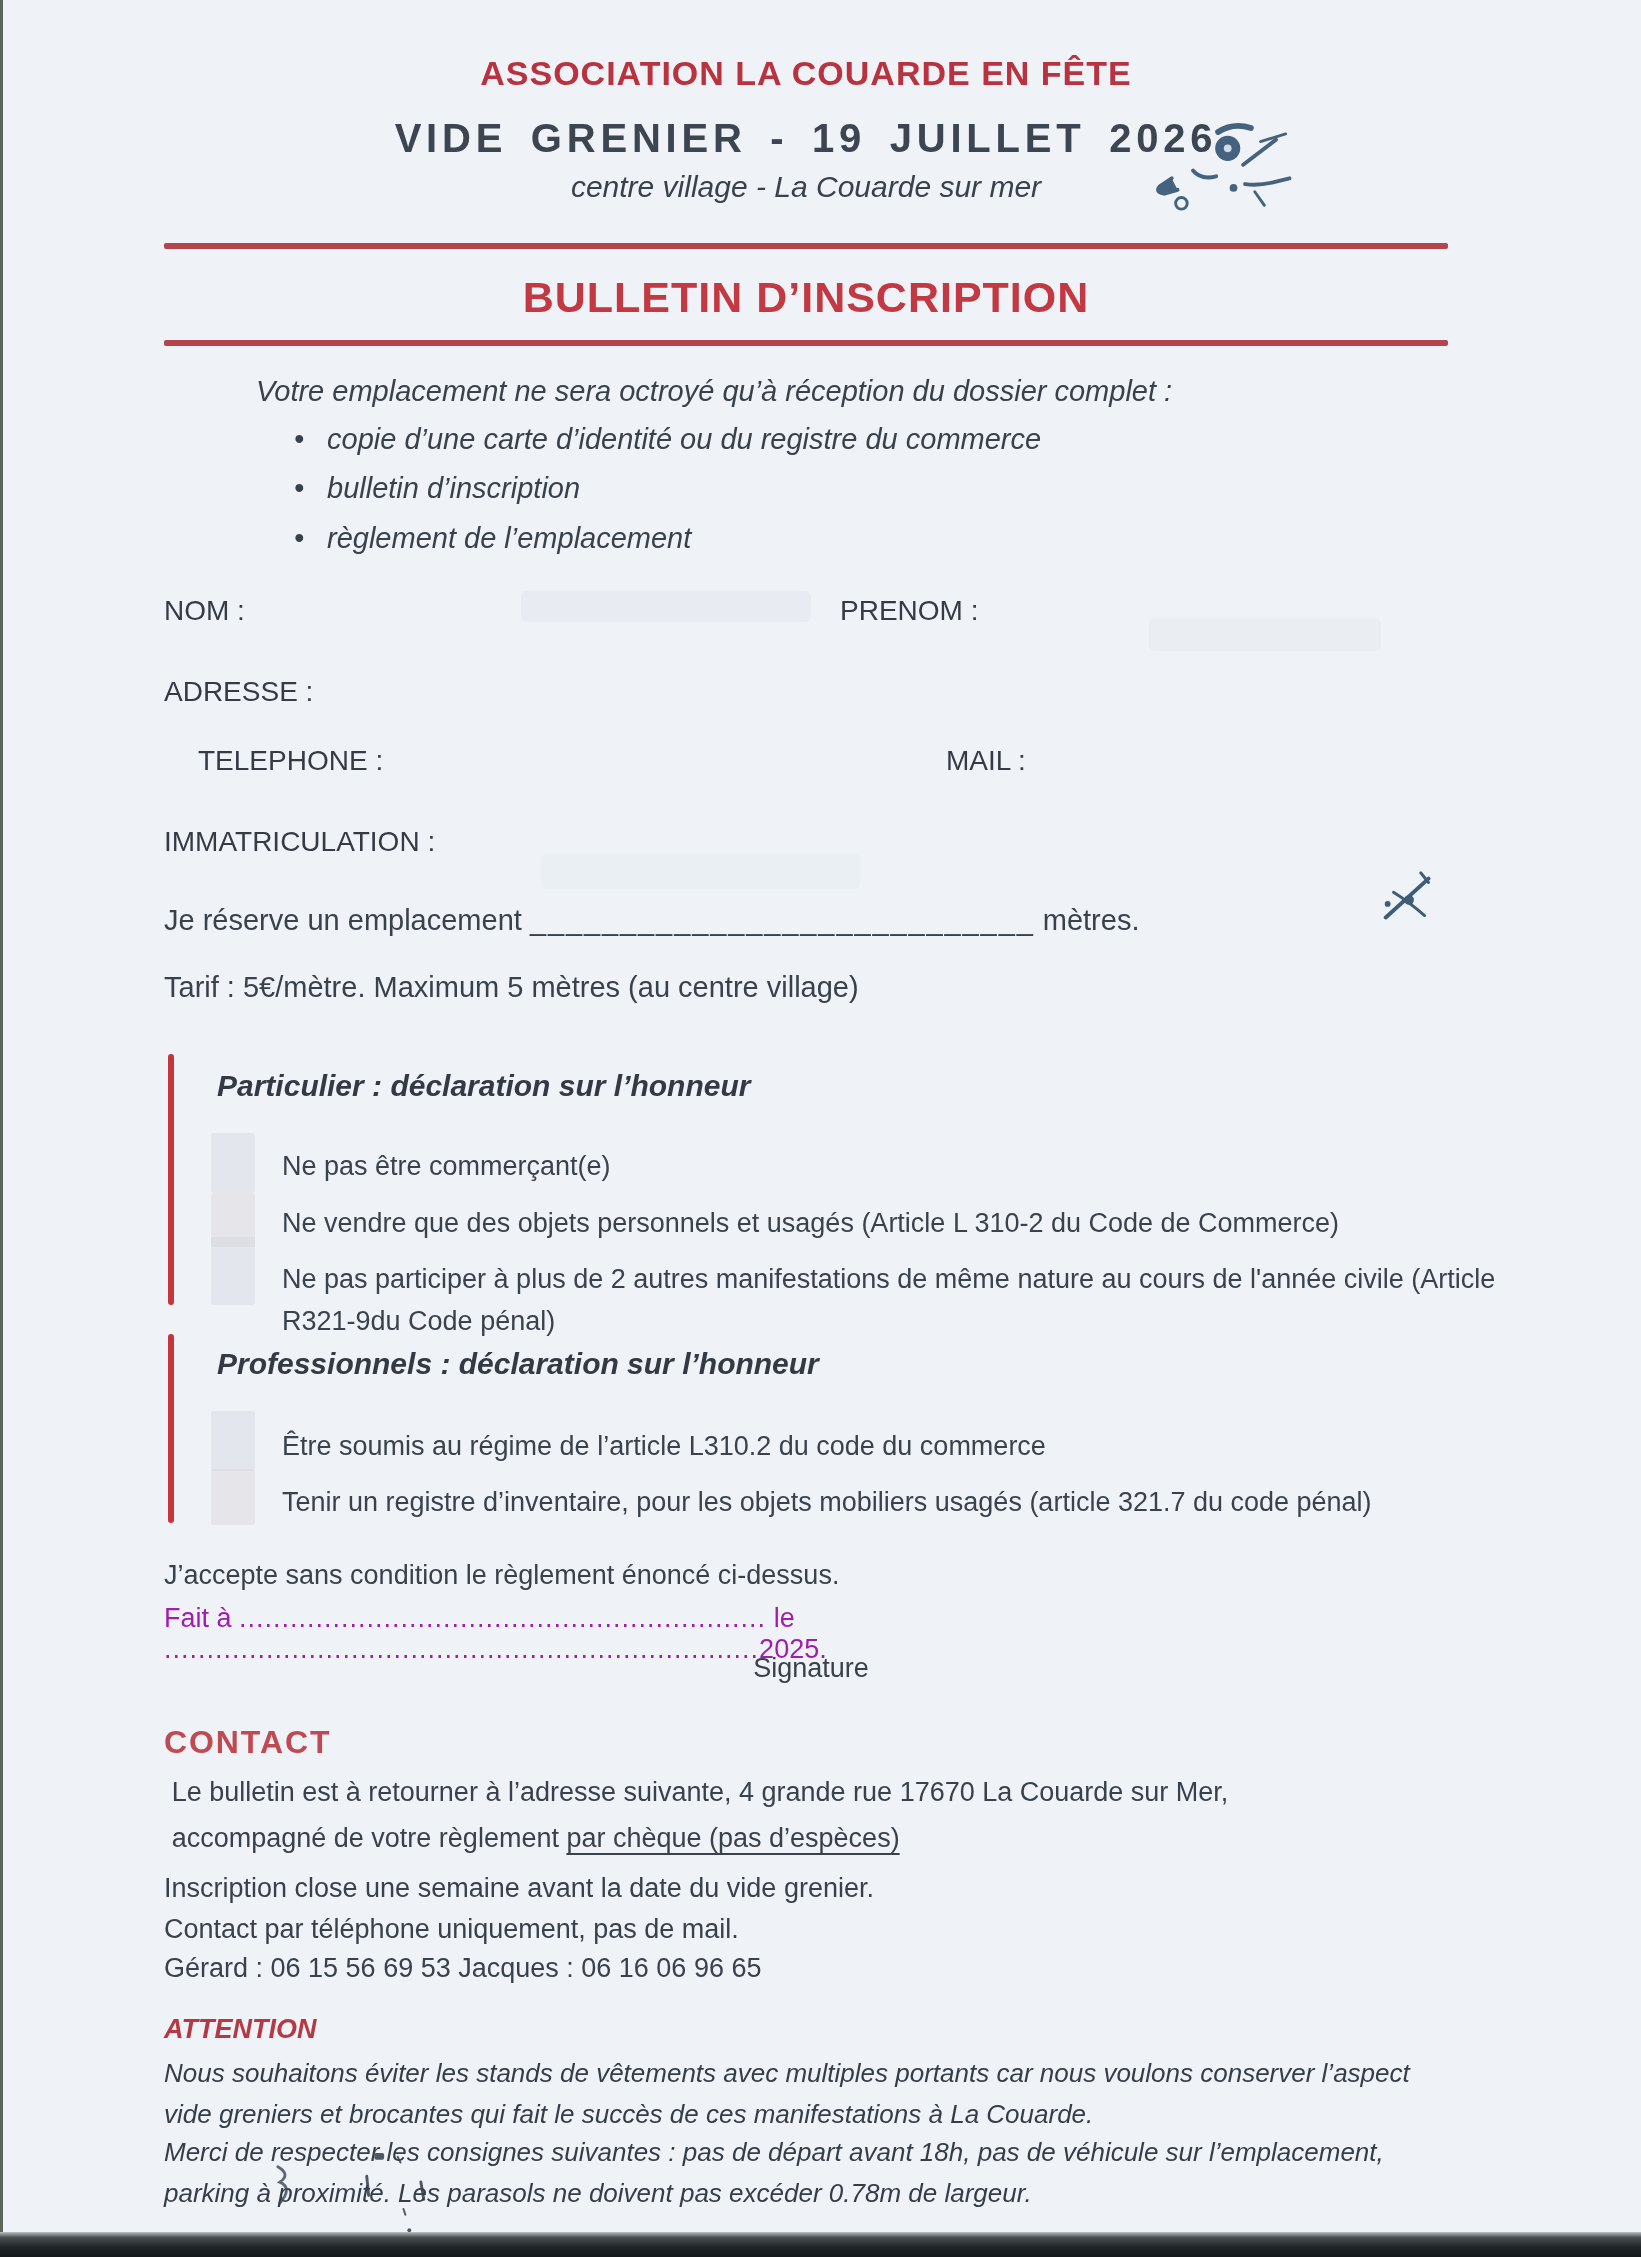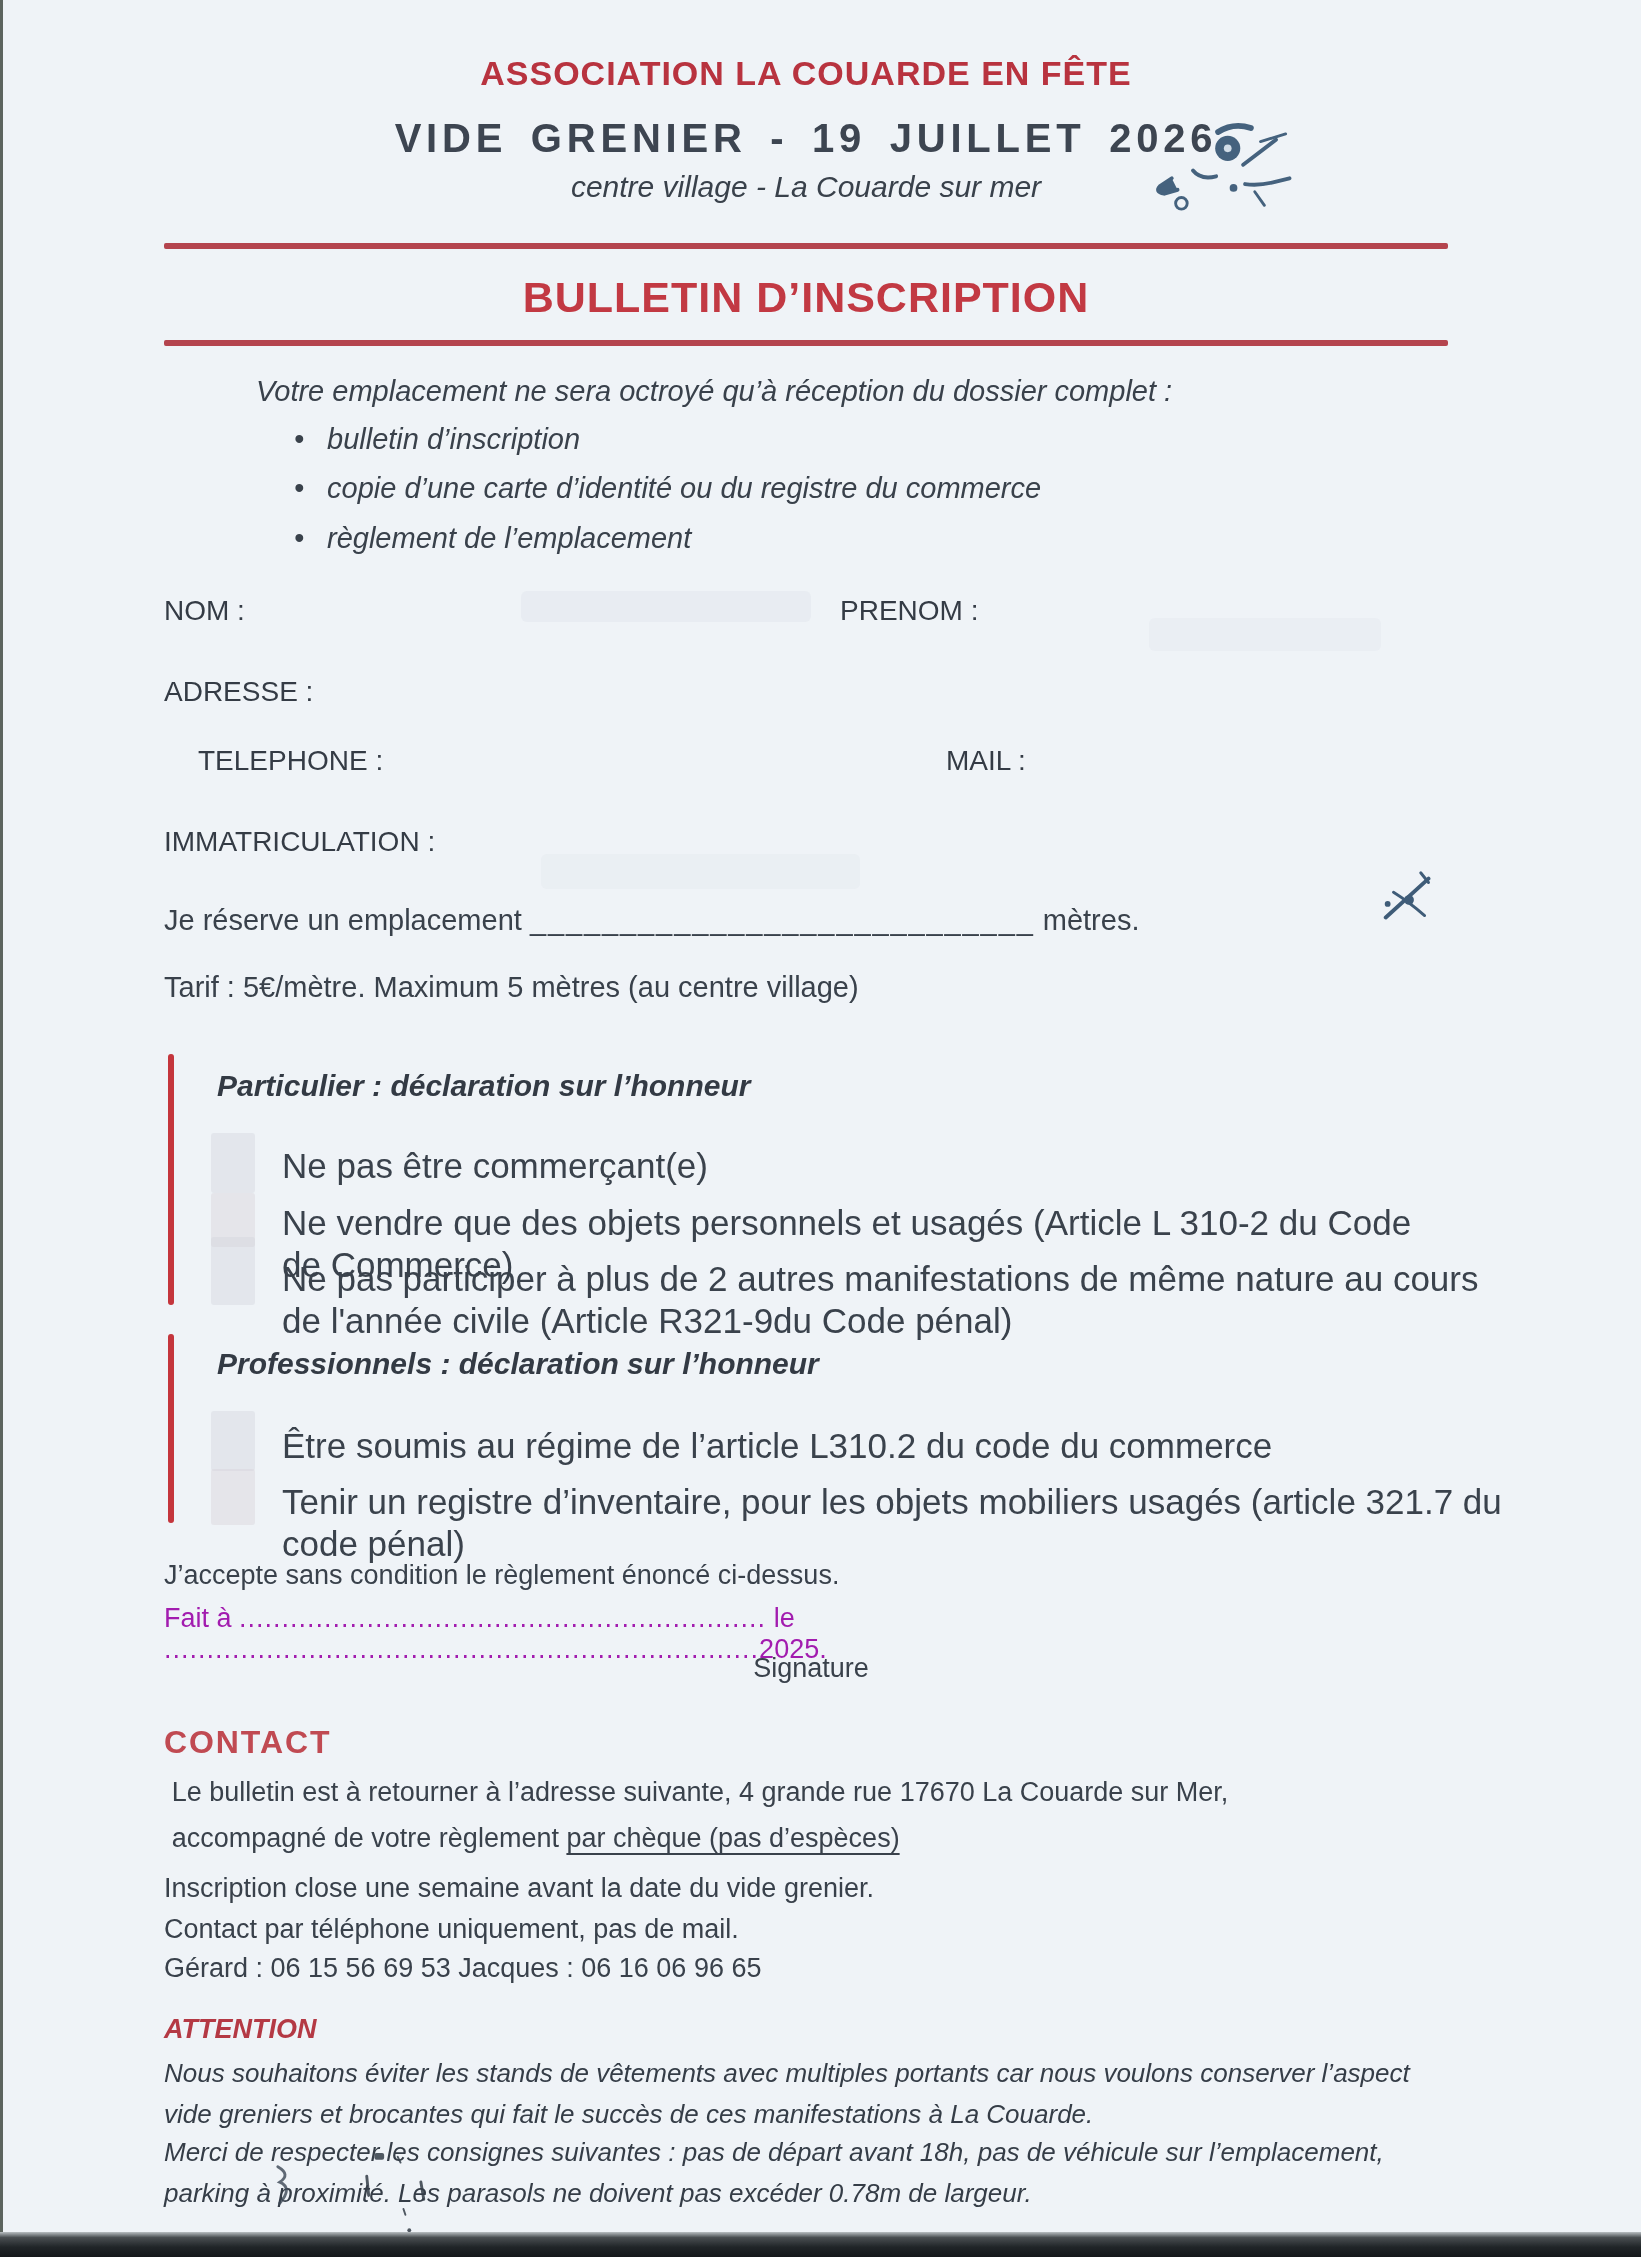--- a/index.html
+++ b/index.html
@@ -43,21 +43,21 @@
   .reserve .blank { letter-spacing:1.9px; color:#39414b; }
   .tarif   { top:971px; font-size:29px; }
 
   .decl-section { left:10px; width:1284px; }
   .sec-part { top:1048px; height:263px; }
   .sec-prof { top:1328px; height:201px; }
   .decl-bar { position:absolute; left:-5.8px; width:5.8px; background:#c4353c; border-radius:2.9px; }
   .bar-part { top:5.8px; height:251px; }
   .bar-prof { top:5.8px; height:189px; }
   .decl-title { position:absolute; left:43px; font-size:30px; font-weight:bold; font-style:italic; color:#333a44; }
-  .decl-item  { position:absolute; left:108px; font-size:35px; line-height:42px; color:#3a424c; }
+  .decl-item  { position:absolute; left:108px; font-size:27px; line-height:42px; color:#3a424c; }
   .decl-box   { position:absolute; left:37px; width:44px; height:60px; border-radius:2.9px;
                 background:rgba(208,211,219,0.38); }
   .decl-box.b2 { background:rgba(214,210,216,0.42); }
   .t-part  { top:21px; }
   .p-i1 { top:97px; } .p-i2 { top:154px; } .p-i3 { top:198px; width:1231px;margin-top:12px; }
   .p-b1 { top:85px; } .p-b2 { top:145px; height:54px; } .p-b3 { top:189px; height:68px; }
   .t-prof  { top:19.3px; }
   .f-i1 { top:97px; } .f-i2 { top:153px; width:1255px; }
   .f-b1 { top:83px; } .f-b2 { top:141px; height:56px; }
 
@@ -90,22 +90,22 @@
     <div class="abs center assoc-title">ASSOCIATION LA COUARDE EN FÊTE</div>
     <div class="abs center event-title">VIDE GRENIER - 19 JUILLET 2026</div>
     <div class="abs center event-sub">centre village - La Couarde sur mer</div>
 
     <div class="abs rule rule1"></div>
     <div class="abs center form-title">BULLETIN D’INSCRIPTION</div>
     <div class="abs rule rule2"></div>
 
     <div class="abs intro-lead">Votre emplacement ne sera octroyé qu’à réception du dossier complet :</div>
     <div class="abs intro-list">
+      <div class="li"><span class="bullet">•</span><span>copie d’une carte d’identité ou du registre du commerce</span></div>
       <div class="li"><span class="bullet">•</span><span>bulletin d’inscription</span></div>
-      <div class="li"><span class="bullet">•</span><span>copie d’une carte d’identité ou du registre du commerce</span></div>
       <div class="li"><span class="bullet">•</span><span>règlement de l’emplacement</span></div>
     </div>
 
     <div class="abs row-nom" style="width:1284px;">
       <span class="label">NOM :</span>
       <span class="label abs lbl-prenom">PRENOM :</span>
     </div>
     <div class="abs row-adr">
       <span class="label">ADRESSE :</span>
     </div>

